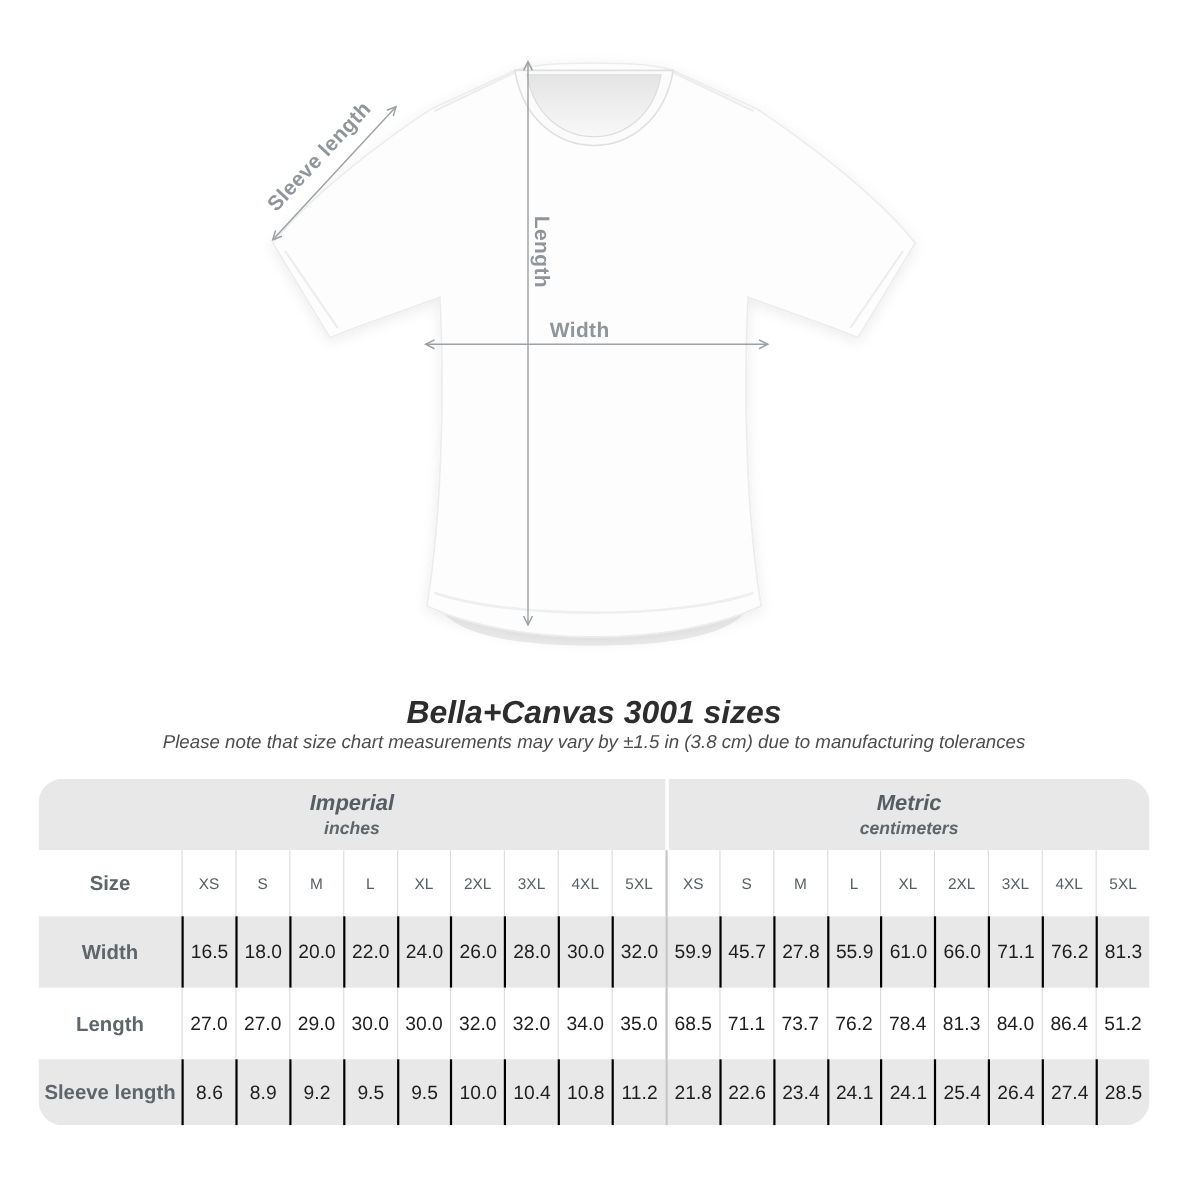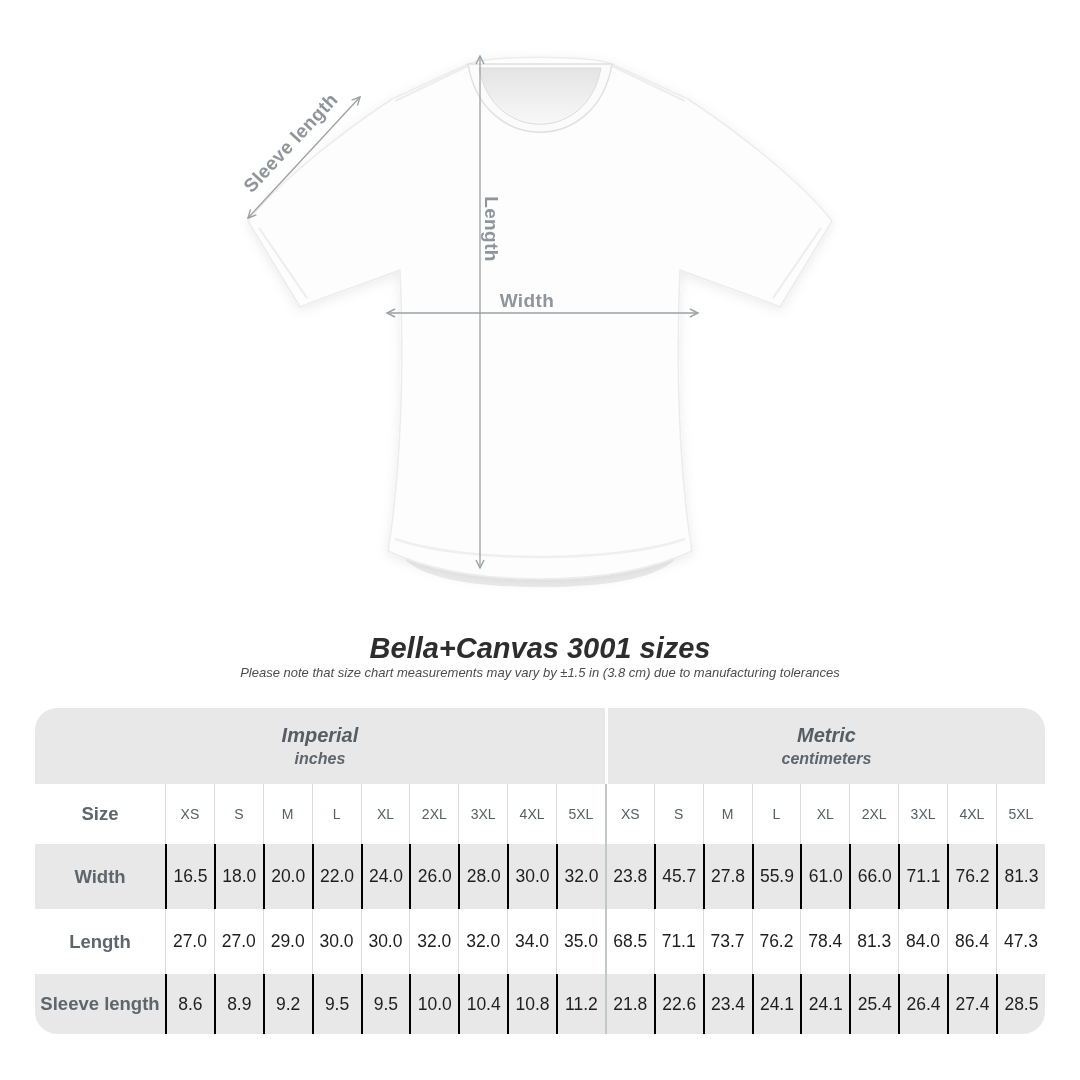--- a/index.html
+++ b/index.html
@@ -12,29 +12,29 @@
   .dlabel{position:absolute;font-weight:700;font-size:19px;color:#8f959a;
           text-align:center;letter-spacing:.4px;line-height:24px;}
   .sleeve-label{left:211px;top:131px;width:160px;transform:rotate(-47deg);}
   .length-label{left:431px;top:217px;width:120px;transform:rotate(90deg);}
   .width-label{left:457px;top:289px;width:140px;}
 
   
   .title{position:absolute;left:0;top:632px;width:1080px;margin:0;text-align:center;
          font-size:29px;font-weight:700;color:#2d2d2d;font-style:italic;}
   .subtitle{position:absolute;left:0;top:665px;width:1080px;margin:0;text-align:center;
-            font-style:italic;font-size:13px;color:#4c4c4c;}
+            font-style:italic;font-size:17px;color:#4c4c4c;}
 
   
   .size-table{position:absolute;left:35px;top:708px;width:1010px;
               border-collapse:separate;border-spacing:0;table-layout:fixed;
               border-radius:22px;overflow:hidden;}
   .size-table col.c-label{width:130px;}
   .size-table th,.size-table td{box-sizing:border-box;text-align:center;vertical-align:middle;padding:0;}
-  tr.band th{height:76px;background:#e8e8e8;}
+  tr.band th{height:65px;background:#e8e8e8;}
   th.band-right{border-left:3px solid #ffffff;}
   .unit-name{font-style:italic;font-weight:700;font-size:20px;color:#555e63;}
   .unit-sub{font-style:italic;font-weight:700;font-size:16px;color:#5e666b;margin-top:3px;}
 
   .rh60 td{height:60px;}
   .rh65 td{height:65px;}
   .size-table td{font-size:17.5px;color:#1e1e1e;}
   tr.r-plain td{background:#ffffff;border-left:1px solid #dadada;}
   tr.r-striped td{background:#e8e8e8;border-left:2px solid #000000;}
   .size-table tr td:first-child{border-left:none;}
@@ -147,21 +147,21 @@
       <td class="rowlabel">Width</td>
       <td>16.5</td>
       <td>18.0</td>
       <td>20.0</td>
       <td>22.0</td>
       <td>24.0</td>
       <td>26.0</td>
       <td>28.0</td>
       <td>30.0</td>
       <td>32.0</td>
-      <td class="mstart">23.8</td>
+      <td class="mstart">59.9</td>
       <td>45.7</td>
       <td>27.8</td>
       <td>55.9</td>
       <td>61.0</td>
       <td>66.0</td>
       <td>71.1</td>
       <td>76.2</td>
       <td>81.3</td>
     </tr>
 
@@ -177,21 +177,21 @@
       <td>34.0</td>
       <td>35.0</td>
       <td class="mstart">68.5</td>
       <td>71.1</td>
       <td>73.7</td>
       <td>76.2</td>
       <td>78.4</td>
       <td>81.3</td>
       <td>84.0</td>
       <td>86.4</td>
-      <td>47.3</td>
+      <td>51.2</td>
     </tr>
 
     <tr class="r-striped rh60">
       <td class="rowlabel">Sleeve length</td>
       <td>8.6</td>
       <td>8.9</td>
       <td>9.2</td>
       <td>9.5</td>
       <td>9.5</td>
       <td>10.0</td>

